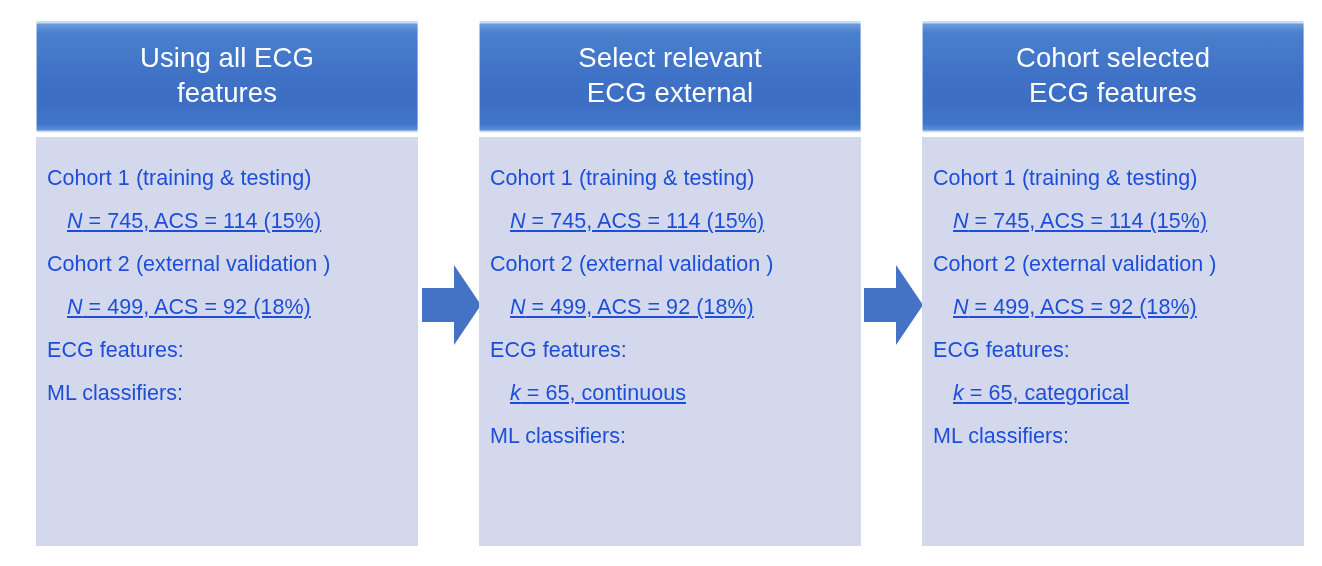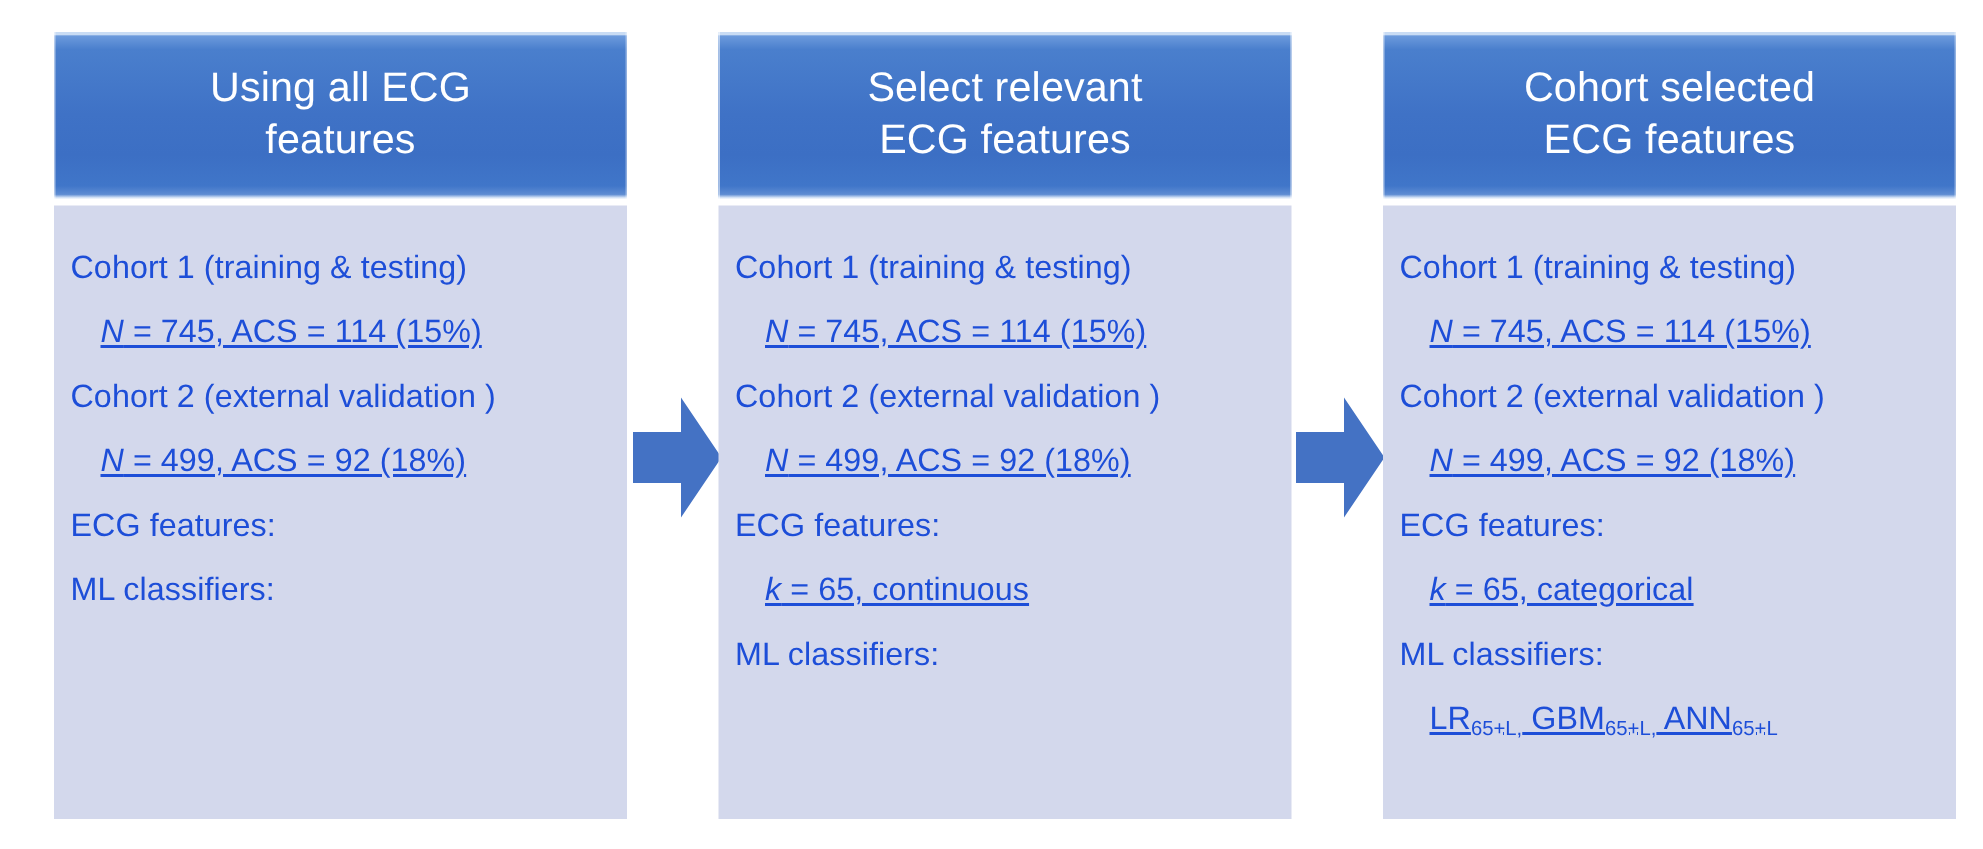--- a/index.html
+++ b/index.html
@@ -135,21 +135,21 @@
 
   <div class="arrow arrow-1">
     <svg width="60" height="82" viewBox="0 0 60 82">
       <polygon points="0,24 32,24 32,1 59,41 32,81 32,58 0,58" fill="#4472c4"></polygon>
     </svg>
   </div>
 
   <div class="panel panel-2">
     <div class="panel-header">
       <div class="panel-header-title">Select relevant
-ECG features</div>
+ECG external</div>
     </div>
     <div class="panel-body">
       <div class="body-line">Cohort 1 (training &amp; testing)</div>
       <div class="body-line indent"><i>N</i> = 745, ACS = 114 (15%)</div>
       <div class="body-line">Cohort 2 (external validation )</div>
       <div class="body-line indent"><i>N</i> = 499, ACS = 92 (18%)</div>
       <div class="body-line">ECG features:</div>
       <div class="body-line indent"><i>k</i> = 65, continuous</div>
       <div class="body-line">ML classifiers:</div>
     </div>
@@ -167,17 +167,16 @@
 ECG features</div>
     </div>
     <div class="panel-body">
       <div class="body-line">Cohort 1 (training &amp; testing)</div>
       <div class="body-line indent"><i>N</i> = 745, ACS = 114 (15%)</div>
       <div class="body-line">Cohort 2 (external validation )</div>
       <div class="body-line indent"><i>N</i> = 499, ACS = 92 (18%)</div>
       <div class="body-line">ECG features:</div>
       <div class="body-line indent"><i>k</i> = 65, categorical</div>
       <div class="body-line">ML classifiers:</div>
-      <div class="body-line indent">LR<sub>65+L,</sub> GBM<sub>65+L,</sub> ANN<sub>65+L</sub></div>
     </div>
   </div>
 
 </div>
 
 </body></html>

